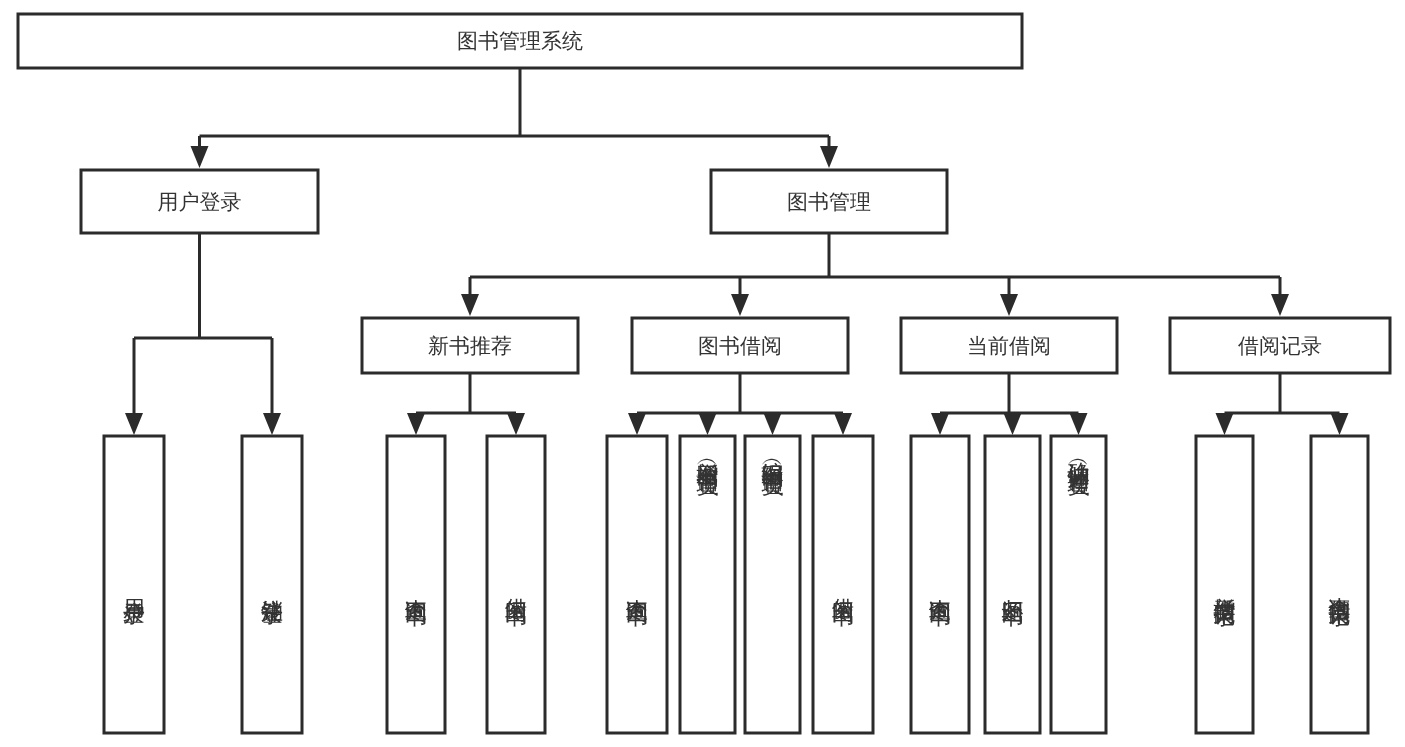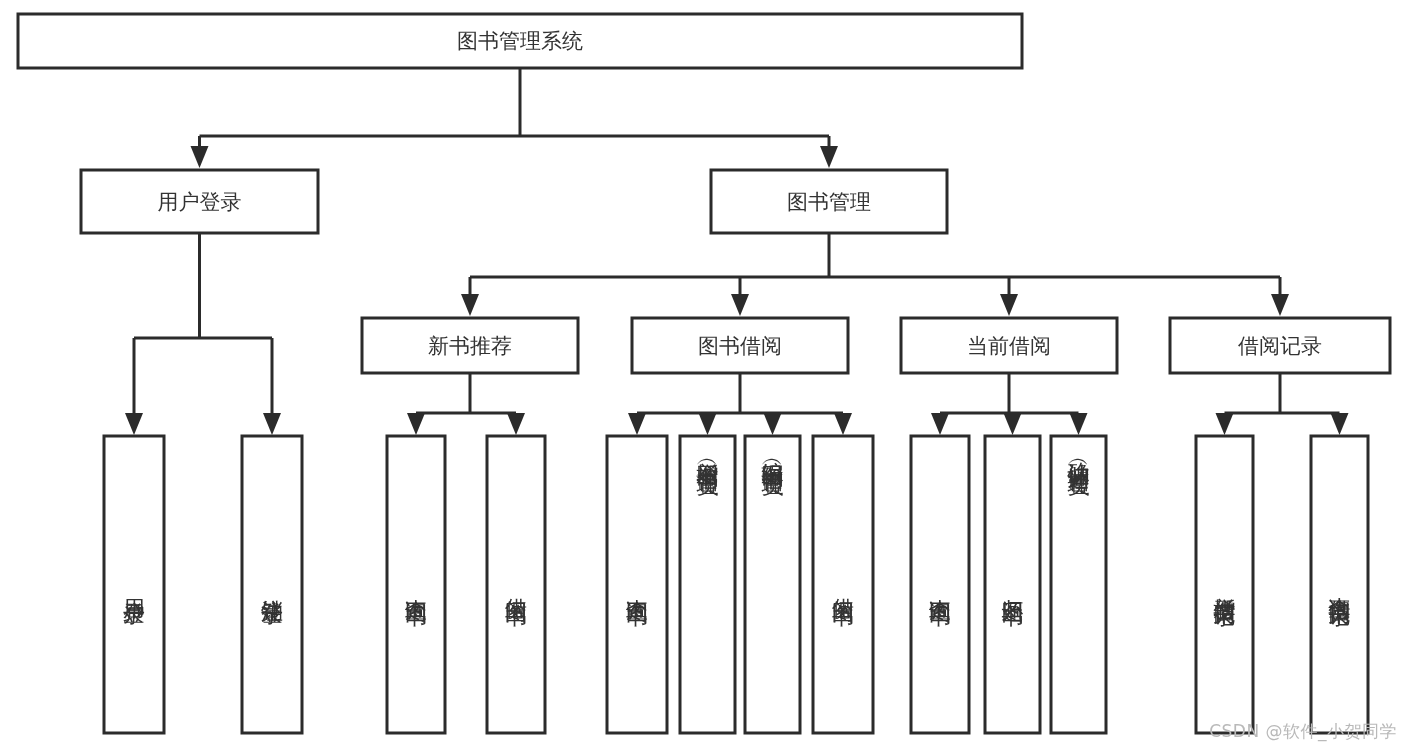--- a/index.html
+++ b/index.html
@@ -149,14 +149,13 @@
       <div class="vlabel" style="left: 637px; transform: translate(-50%, -50%); top: 584.5px;">查询图书</div>
       <div class="vlabel" style="left: 707.5px; transform: translateX(-50%); top: 444px;">新增图书（管理员）</div>
       <div class="vlabel" style="left: 772.5px; transform: translateX(-50%); top: 444px;">编辑图书（管理员）</div>
       <div class="vlabel" style="left: 843px; transform: translate(-50%, -50%); top: 584.5px;">借阅图书</div>
       <div class="vlabel" style="left: 940px; transform: translate(-50%, -50%); top: 584.5px;">查询图书</div>
       <div class="vlabel" style="left: 1012.5px; transform: translate(-50%, -50%); top: 584.5px;">归还图书</div>
       <div class="vlabel" style="left: 1078.5px; transform: translateX(-50%); top: 444px;">确认归还（管理员）</div>
       <div class="vlabel" style="left: 1224.5px; transform: translate(-50%, -50%); top: 584.5px;">新增借阅记录</div>
       <div class="vlabel" style="left: 1339.5px; transform: translate(-50%, -50%); top: 584.5px;">查询借阅记录</div>
     </div>
-  <div class="watermark">CSDN @软件_小贺同学</div>
 </div>
 
 </body></html>

